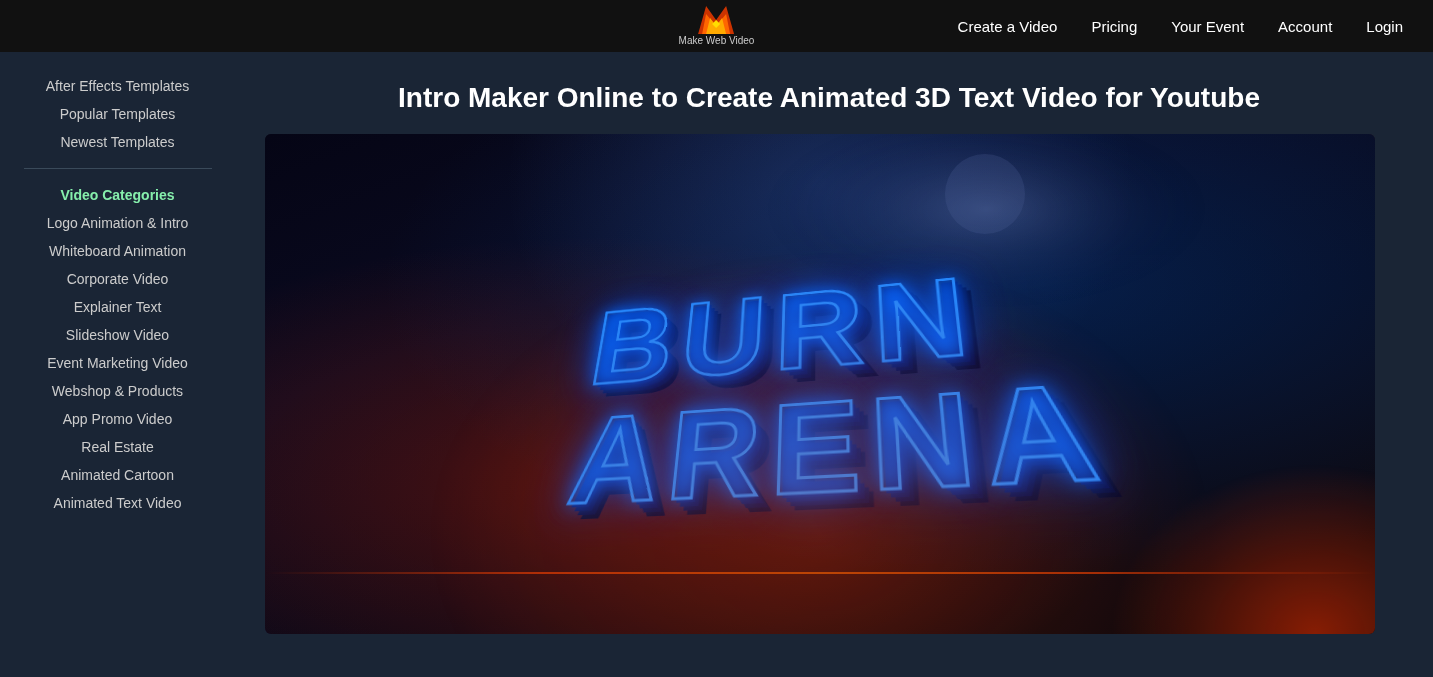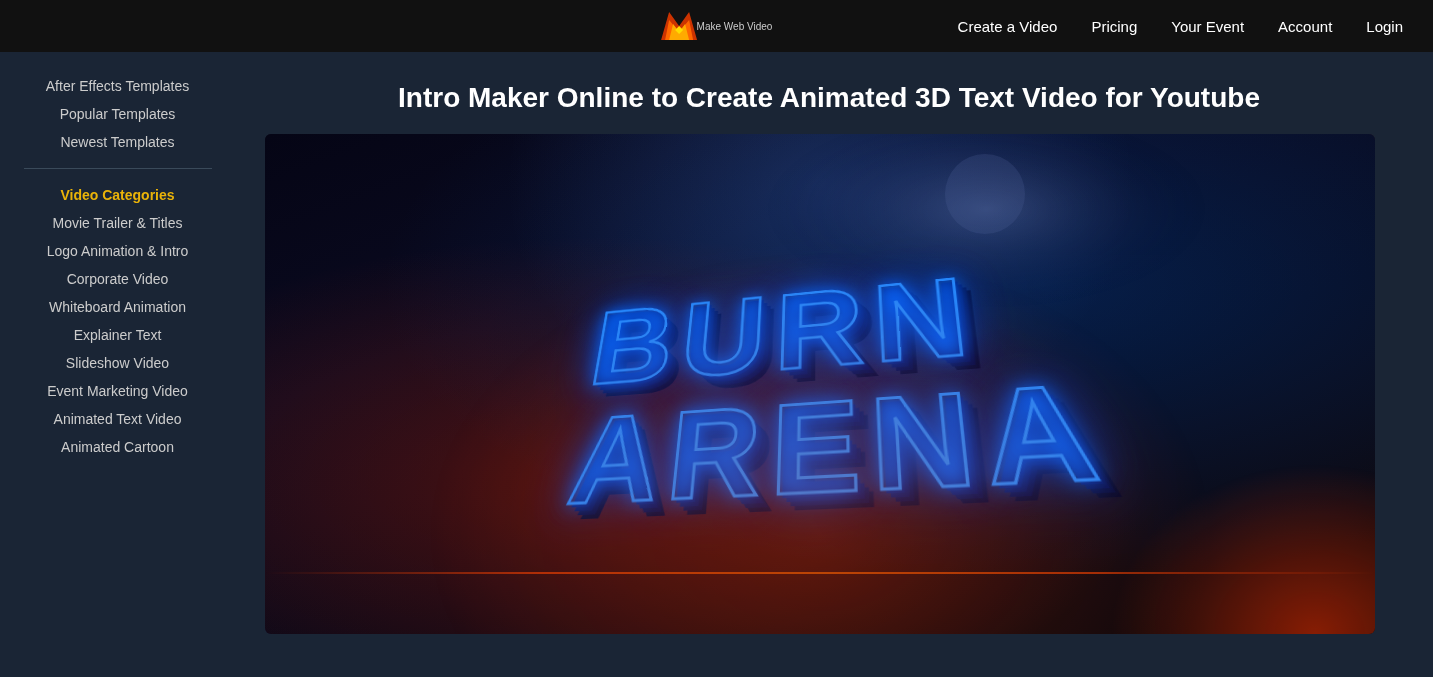--- a/index.html
+++ b/index.html
@@ -21,21 +21,21 @@
       justify-content: space-between;
       padding: 0 30px;
       position: relative;
     }
 
     .header-logo {
       position: absolute;
       left: 50%;
       transform: translateX(-50%);
       display: flex;
-      flex-direction: row;
+      flex-direction: column;
       align-items: center;
     }
 
     .logo-icon {
       width: 36px;
       height: 28px;
     }
 
     .logo-text {
       color: #cccccc;
@@ -87,21 +87,21 @@
     }
 
     .sidebar-divider {
       width: 80%;
       height: 1px;
       background-color: #3a4a5a;
       margin: 12px auto;
     }
 
     .sidebar-section-title {
-      color: #eab308;
+      color: #86efac;
       font-size: 14px;
       font-weight: bold;
       padding: 6px 10px;
       text-align: center;
       width: 100%;
     }
 
     
     .main-content {
       flex: 1;
@@ -222,29 +222,31 @@
 
   <aside class="sidebar">
     <a class="sidebar-link">After Effects Templates</a>
     <a class="sidebar-link">Popular Templates</a>
     <a class="sidebar-link">Newest Templates</a>
 
     <div class="sidebar-divider"></div>
 
     <div class="sidebar-section-title">Video Categories</div>
 
-    <a class="sidebar-link">Movie Trailer &amp; Titles</a>
     <a class="sidebar-link">Logo Animation &amp; Intro</a>
+    <a class="sidebar-link">Whiteboard Animation</a>
     <a class="sidebar-link">Corporate Video</a>
-    <a class="sidebar-link">Whiteboard Animation</a>
     <a class="sidebar-link">Explainer Text</a>
     <a class="sidebar-link">Slideshow Video</a>
     <a class="sidebar-link">Event Marketing Video</a>
+    <a class="sidebar-link">Webshop &amp; Products</a>
+    <a class="sidebar-link">App Promo Video</a>
+    <a class="sidebar-link">Real Estate</a>
+    <a class="sidebar-link">Animated Cartoon</a>
     <a class="sidebar-link">Animated Text Video</a>
-    <a class="sidebar-link">Animated Cartoon</a>
   </aside>
 
   <main class="main-content">
     <h1 class="page-title">Intro Maker Online to Create Animated 3D Text Video for Youtube</h1>
 
     <div class="video-hero">
       <div class="video-hero-inner">
         <div class="hero-bg"></div>
 
         <svg style="position:absolute;inset:0;width:100%;height:100%;opacity:0.4;" viewBox="0 0 1110 500" preserveAspectRatio="xMidYMid slice">

